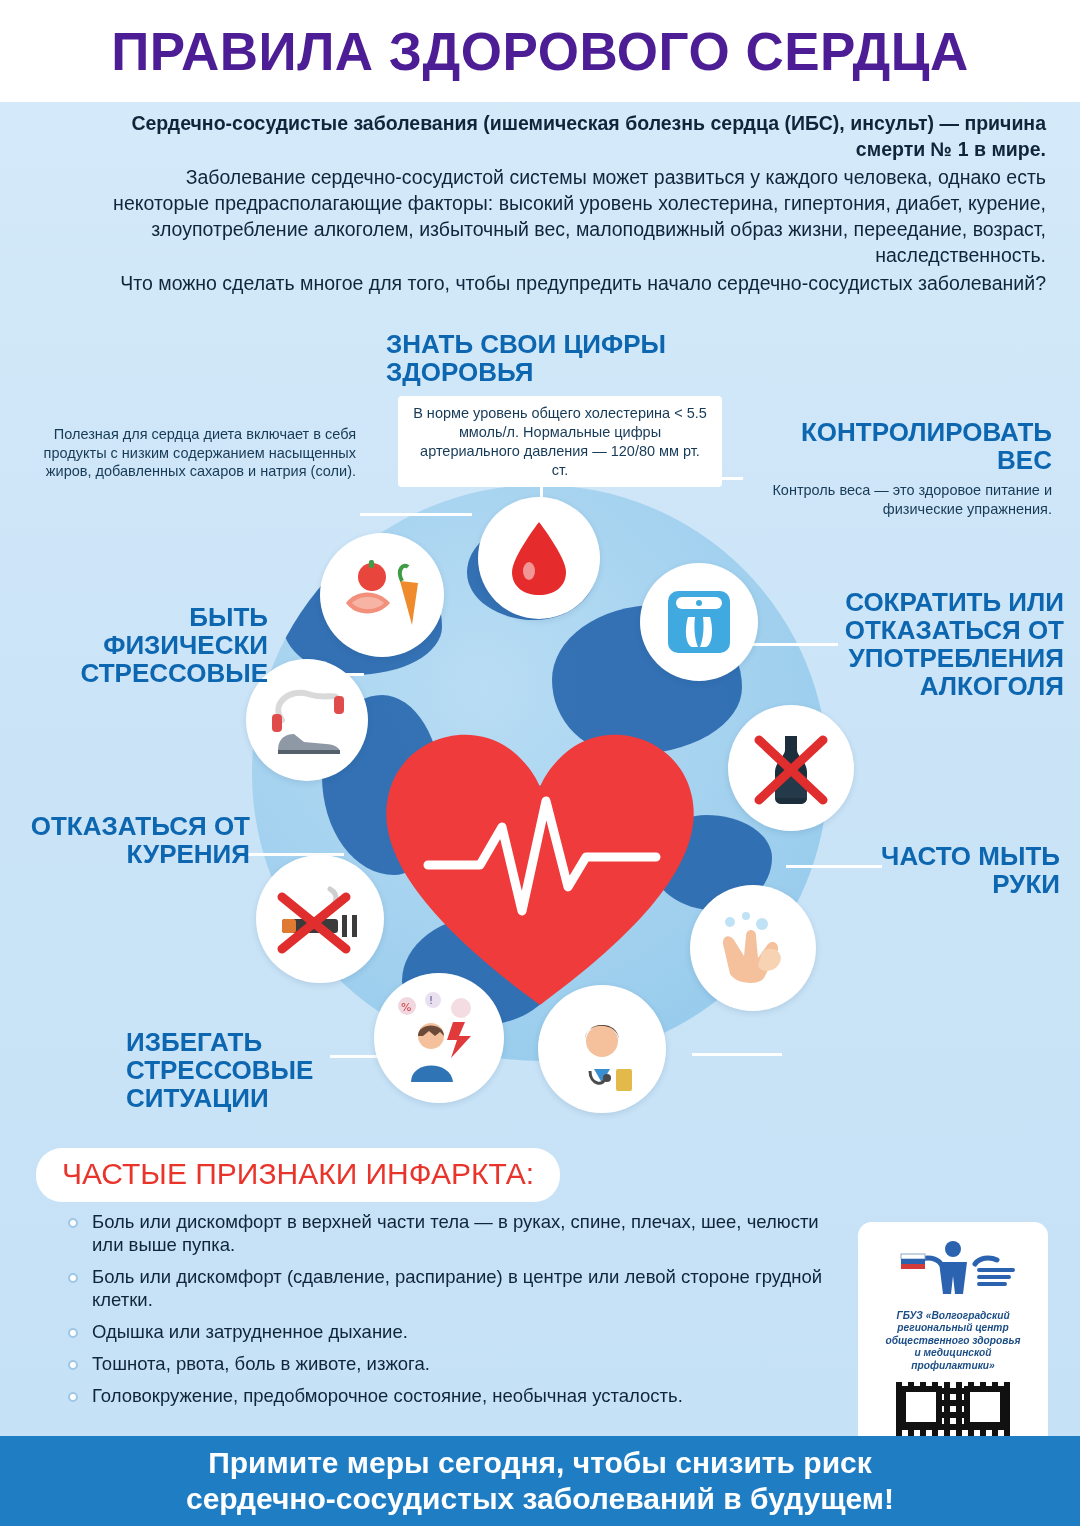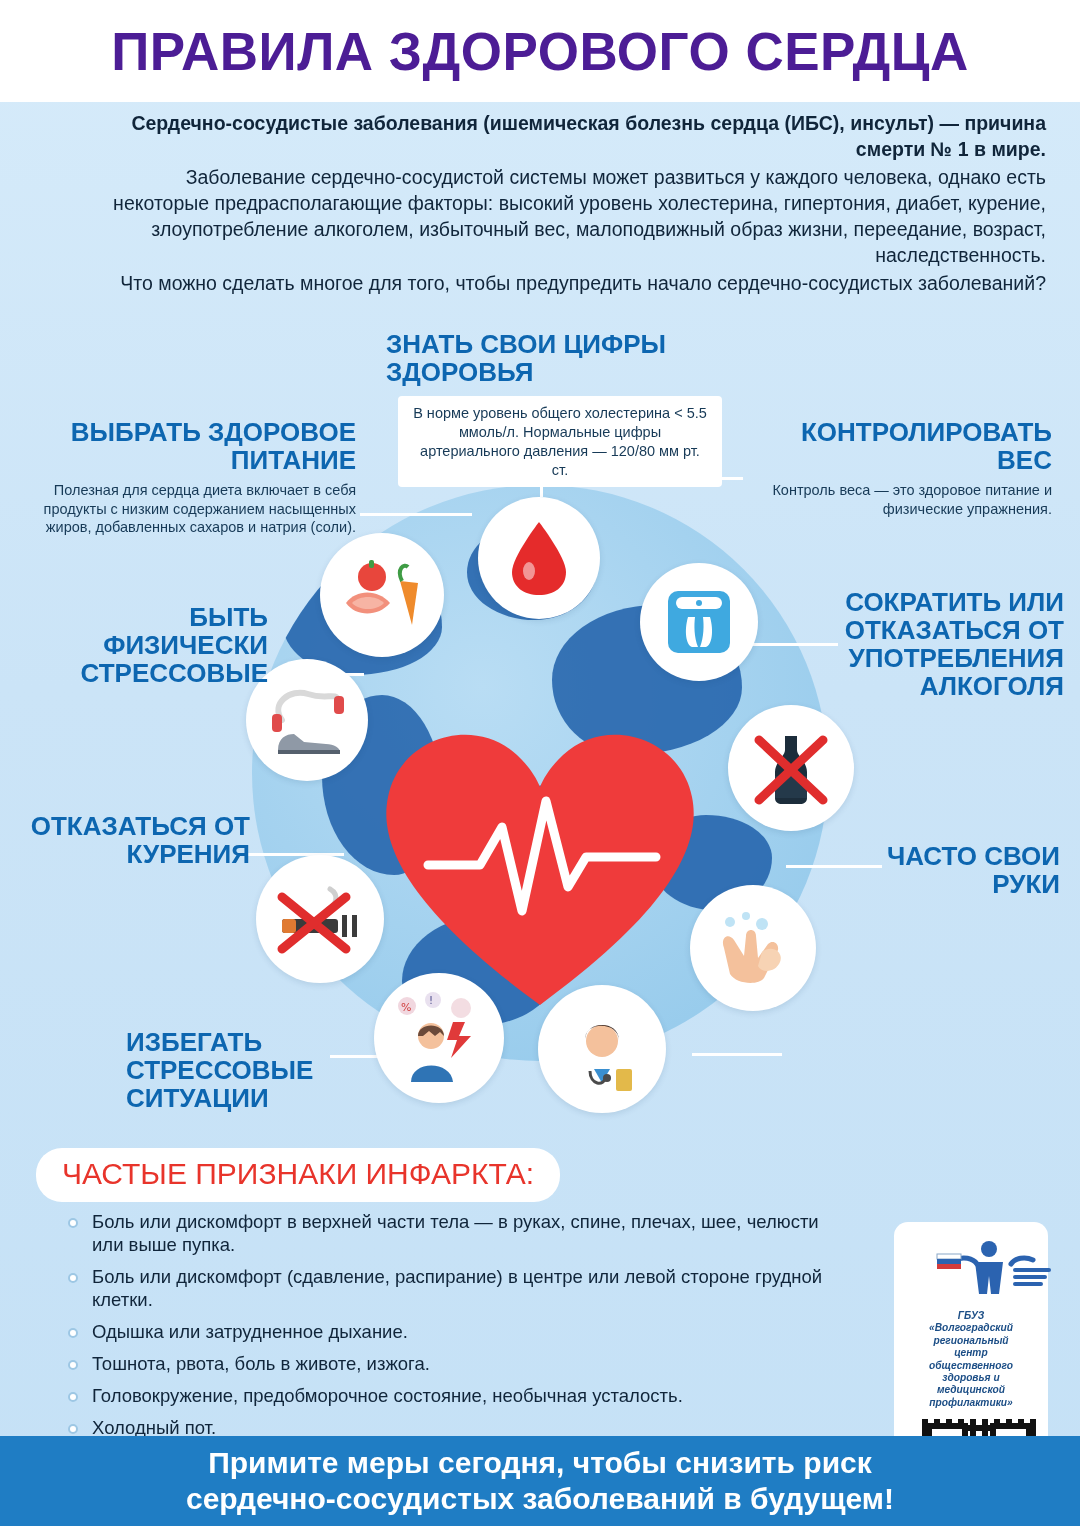--- a/index.html
+++ b/index.html
@@ -194,21 +194,21 @@
     background: #ffffff;
     border: 2px solid #9dc7e4;
     box-sizing: border-box;
   }
 
   
   .logo-card {
     position: absolute;
     right: 32px;
     top: 1222px;
-    width: 154px;
+    width: 190px;
     height: 268px;
     background: #ffffff;
     border-radius: 14px;
     padding: 10px 25px;
     box-sizing: border-box;
     text-align: center;
   }
   .logo-card .emblem { height: 64px; margin-top: 4px; }
   .logo-card .org {
     font-size: 10.2px;
@@ -419,21 +419,20 @@
   </div>
 
   <div class="label big lbl-center" style="left:386px; top:330px; width:310px;">
     <span>ЗНАТЬ СВОИ ЦИФРЫ ЗДОРОВЬЯ</span>
   </div>
   <div class="numbers-box" style="left:398px; top:396px; width:300px;">
     <span>В норме уровень общего холестерина &lt; 5.5 ммоль/л. Нормальные цифры артериального давления — 120/80 мм рт. ст.</span>
   </div>
 
   <div class="label big lbl-right" style="left:18px; top:418px; width:338px;">
-    <span>ВЫБРАТЬ ЗДОРОВОЕ ПИТАНИЕ</span>
     <span class="sub">Полезная для сердца диета включает в себя продукты с низким содержанием насыщенных жиров, добавленных сахаров и натрия (соли).</span>
   </div>
 
   <div class="label big lbl-left" style="left:752px; top:418px; width:300px;">
     <span>КОНТРОЛИРОВАТЬ ВЕС</span>
     <span class="sub">Контроль веса — это здоровое питание и физические упражнения.</span>
   </div>
 
   <div class="label big lbl-right" style="left:30px; top:603px; width:238px;">
     <span>БЫТЬ ФИЗИЧЕСКИ СТРЕССОВЫЕ</span>
@@ -441,39 +440,38 @@
 
   <div class="label big lbl-left" style="left:796px; top:588px; width:268px;">
     <span>СОКРАТИТЬ ИЛИ ОТКАЗАТЬСЯ ОТ УПОТРЕБЛЕНИЯ АЛКОГОЛЯ</span>
   </div>
 
   <div class="label big lbl-right" style="left:22px; top:812px; width:228px;">
     <span>ОТКАЗАТЬСЯ ОТ КУРЕНИЯ</span>
   </div>
 
   <div class="label big lbl-left" style="left:880px; top:842px; width:180px;">
-    <span>ЧАСТО СВОИ РУКИ</span>
+    <span>ЧАСТО МЫТЬ РУКИ</span>
   </div>
 
   <div class="label big lbl-center" style="left:126px; top:1028px; width:230px;">
     <span>ИЗБЕГАТЬ СТРЕССОВЫЕ СИТУАЦИИ</span>
   </div>
 
 
   <div class="signs-header">
     <span>ЧАСТЫЕ ПРИЗНАКИ ИНФАРКТА:</span>
   </div>
 
   <div class="signs-list">
     <div class="item">Боль или дискомфорт в верхней части тела — в руках, спине, плечах, шее, челюсти или выше пупка.</div>
     <div class="item">Боль или дискомфорт (сдавление, распирание) в центре или левой стороне грудной клетки.</div>
     <div class="item">Одышка или затрудненное дыхание.</div>
     <div class="item">Тошнота, рвота, боль в животе, изжога.</div>
     <div class="item">Головокружение, предобморочное состояние, необычная усталость.</div>
-    <div class="item">Холодный пот.</div>
   </div>
 
   <div class="logo-card">
     <svg class="emblem" viewBox="0 0 150 64">
       <circle cx="70" cy="13" r="8" fill="#2b63b0"></circle>
       <path d="M56 26 L 84 26 L 80 58 L 72 58 L 70 40 L 68 58 L 60 58 Z" fill="#2b63b0"></path>
       <path d="M36 24 C 44 20, 54 22, 58 28" stroke="#2b63b0" stroke-width="5" fill="none" stroke-linecap="round"></path>
       <path d="M114 24 C 106 20, 96 22, 92 28" stroke="#2b63b0" stroke-width="5" fill="none" stroke-linecap="round"></path>
       <rect x="18" y="18" width="24" height="5" fill="#ffffff" stroke="#8aa8c8" stroke-width="1"></rect>
       <rect x="18" y="23" width="24" height="5" fill="#2b63b0"></rect>

